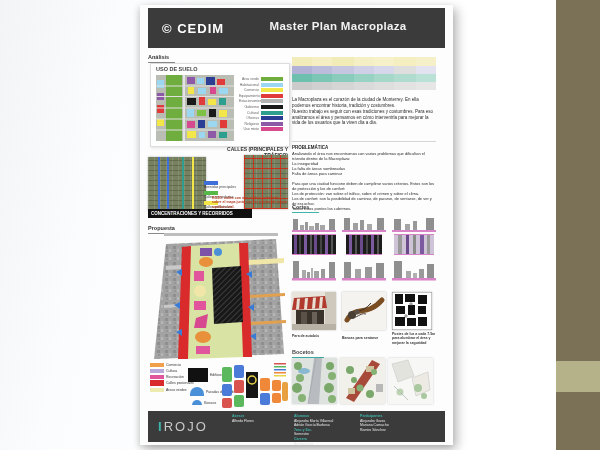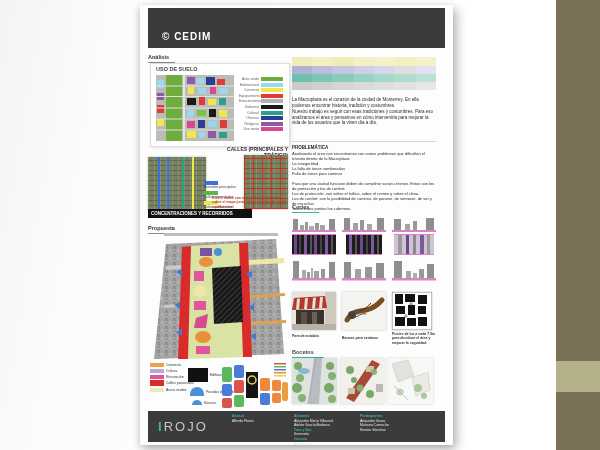--- a/index.html
+++ b/index.html
@@ -7,21 +7,21 @@
           background:linear-gradient(100deg,#f2f4f5 0%,#fbfcfd 18%,#ffffff 55%);}
   .abs{position:absolute;}
   
   #right-bar{left:556px;top:0;width:44px;height:450px;}
   #right-accent{left:556px;top:361px;width:44px;height:31px;}
   
   #poster{left:140px;top:5px;width:313px;height:440px;background:#fdfdfd;
           box-shadow:4px 4px 10px rgba(0,0,0,.28),-2px 2px 6px rgba(0,0,0,.12);}
   
   #hdr{left:8px;top:3px;width:297px;height:40px;background:#3b3b3b;}
-  #hdr .logo{position:absolute;left:14px;top:13px;color:#fff;font-size:10px;font-weight:bold;letter-spacing:1px;margin-top:10px;}
+  #hdr .logo{position:absolute;left:14px;top:13px;color:#fff;font-size:13px;font-weight:bold;letter-spacing:1px;}
   #hdr .title{position:absolute;left:90px;top:12px;width:200px;text-align:center;color:#f2f2f2;font-size:11.5px;font-weight:bold;letter-spacing:.3px;} .t55{font-size:5.5px;line-height:1.2;} .t45{font-size:4.5px;line-height:1.3;}
   .t4{font-size:4px;line-height:1.25;}
   .sec-label{color:#333;font-weight:bold;border-bottom:1px solid #8a8a8a;padding:0 6px 1px 0;display:inline-block;}
   .sec-label-teal{color:#444;font-weight:bold;border-bottom:1px solid #3fb5aa;padding:0 10px 1px 0;display:inline-block;}
   .pre{white-space:pre-line;color:#2b2b2b;}
   
   #uso-box{left:10px;top:58px;width:138px;height:82px;background:#fff;border:1px solid #ddd;box-shadow:1px 1px 3px rgba(0,0,0,.12);}
   #uso-title{position:absolute;left:5px;top:2px;font-size:5.5px;font-weight:bold;color:#444;}
   #uso-map{position:absolute;left:5px;top:11px;width:78px;height:66px;}
   #uso-legend{position:absolute;left:88px;top:13px;}
@@ -96,20 +96,21 @@
 
 <div id="canvas">
 
   <div class="abs" id="right-bar" style="background: rgb(122, 113, 87);"></div>
   <div class="abs" id="right-accent" style="background: rgb(181, 177, 137);"></div>
 
   <div class="abs" id="poster">
 
     <div class="abs" id="hdr">
       <span class="logo">© CEDIM</span>
+      <span class="title">Master Plan Macroplaza</span>
     </div>
 
     <div class="abs t55" style="left:8px;top:49px;">
       <span class="sec-label">Análisis</span>
     </div>
 
     <div class="abs" id="uso-box">
       <span id="uso-title">USO DE SUELO</span>
       <svg id="uso-map" viewBox="0 0 78 66" preserveAspectRatio="none">
         <rect width="78" height="66" fill="#b9bdb3"></rect>

